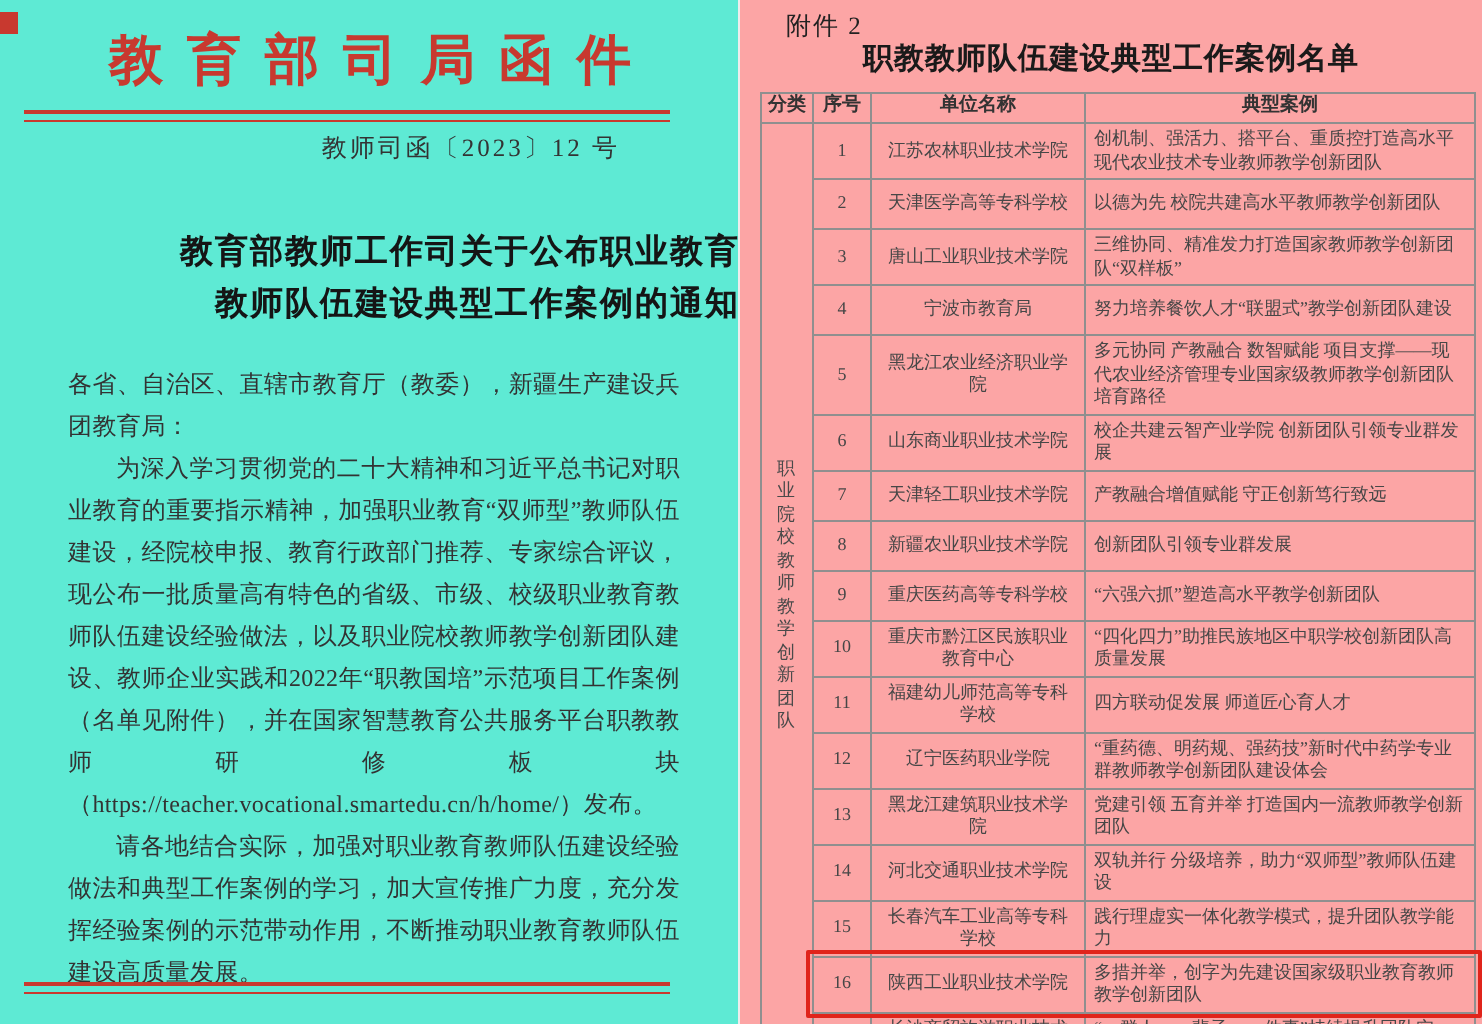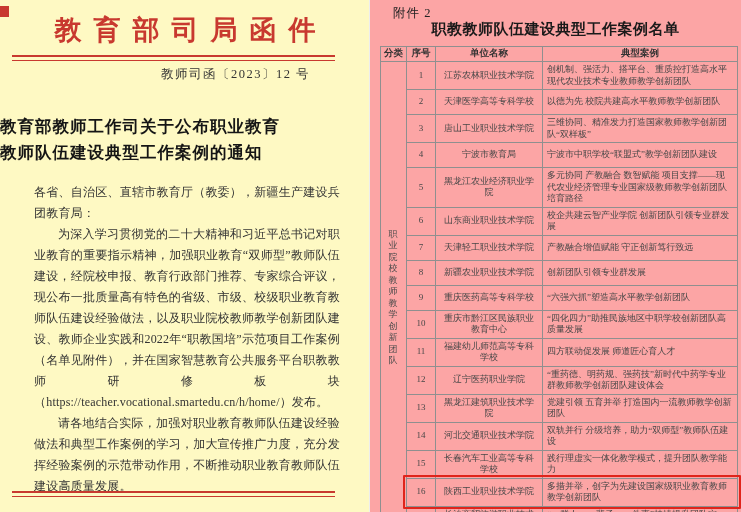--- a/index.html
+++ b/index.html
@@ -7,37 +7,37 @@
     --accent:#c8392f;
     --highlight:#e0241b;
     --tborder:#8f8f8f;
   }
   html,body{margin:0;padding:0;background:#ffffff;}
   .canvas{
     position:relative;width:741px;height:512px;background:#fdfdfd;
     overflow:hidden;font-family:"Liberation Serif","DejaVu Serif",serif;
   }
   
-  .left-doc{position:absolute;left:0;top:0;width:370px;height:512px;background:#fef9c3;}
+  .left-doc{position:absolute;left:0;top:0;width:370px;height:512px;background:#5eead4;}
   .corner-mark{position:absolute;left:0;top:6px;width:9px;height:11px;background:var(--accent);}
   .letter-head{
     position:absolute;left:0;right:0;top:12px;margin:0;
     text-align:center;color:var(--accent);
     font-size:27px;font-weight:bold;letter-spacing:12px;text-indent:12px;
     font-family:"Liberation Serif","DejaVu Serif",serif;white-space:nowrap;
   }
   .red-rule{position:absolute;border-top:2.5px solid var(--accent);border-bottom:1.5px solid var(--accent);height:3px;}
   .red-rule.top{left:12px;width:323px;top:55px;}
   .red-rule.bottom{left:12px;width:323px;top:491px;}
   .doc-number{
     position:absolute;top:66px;right:60px;color:#333;
     font-size:12.5px;letter-spacing:1.5px;
   }
   .letter-title{
-    position:absolute;left:0;right:0;top:113px;margin:0;text-align:left;
+    position:absolute;left:0;right:0;top:113px;margin:0;text-align:right;
     font-family:"Liberation Sans","DejaVu Sans",sans-serif;
     font-size:16.5px;font-weight:700;line-height:26px;color:#151515;letter-spacing:1px;
   }
   .letter-body{
     position:absolute;left:34px;top:182px;width:306px;color:#333;
     font-size:12px;line-height:21px;text-align:justify;letter-spacing:.2px;
   }
   .letter-body p{margin:0;}
   .letter-body p.indent{text-indent:2em;}
   
@@ -128,21 +128,21 @@
             <td class="case-cell">以德为先 校院共建高水平教师教学创新团队</td>
           </tr>
           <tr>
             <td class="no-cell">3</td>
             <td class="org-cell">唐山工业职业技术学院</td>
             <td class="case-cell">三维协同、精准发力打造国家教师教学创新团队“双样板”</td>
           </tr>
           <tr>
             <td class="no-cell">4</td>
             <td class="org-cell">宁波市教育局</td>
-            <td class="case-cell">宁波市中职学校“联盟式”教学创新团队建设</td>
+            <td class="case-cell">努力培养餐饮人才“联盟式”教学创新团队建设</td>
           </tr>
           <tr>
             <td class="no-cell">5</td>
             <td class="org-cell">黑龙江农业经济职业学院</td>
             <td class="case-cell">多元协同 产教融合 数智赋能 项目支撑——现代农业经济管理专业国家级教师教学创新团队培育路径</td>
           </tr>
           <tr>
             <td class="no-cell">6</td>
             <td class="org-cell">山东商业职业技术学院</td>
             <td class="case-cell">校企共建云智产业学院 创新团队引领专业群发展</td>

